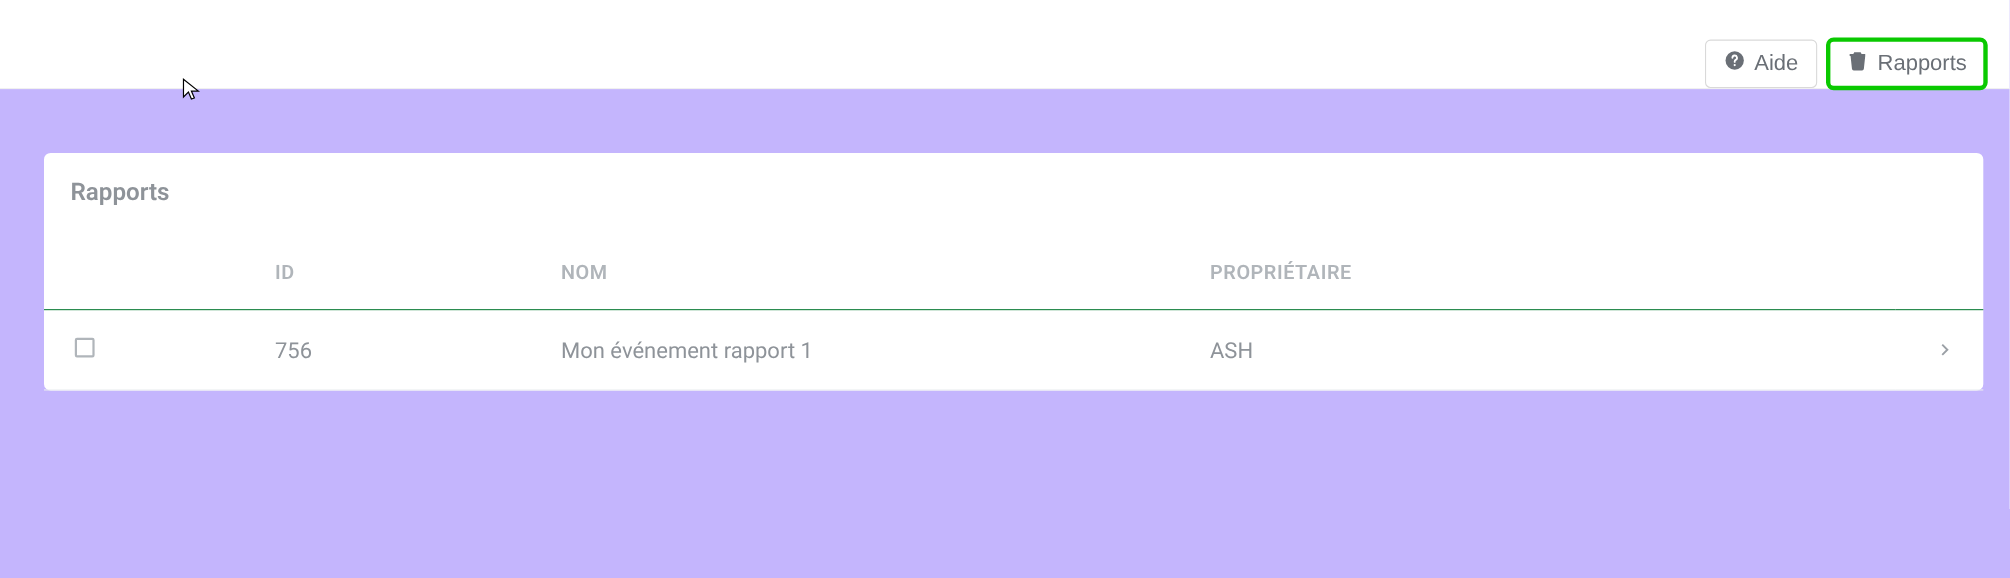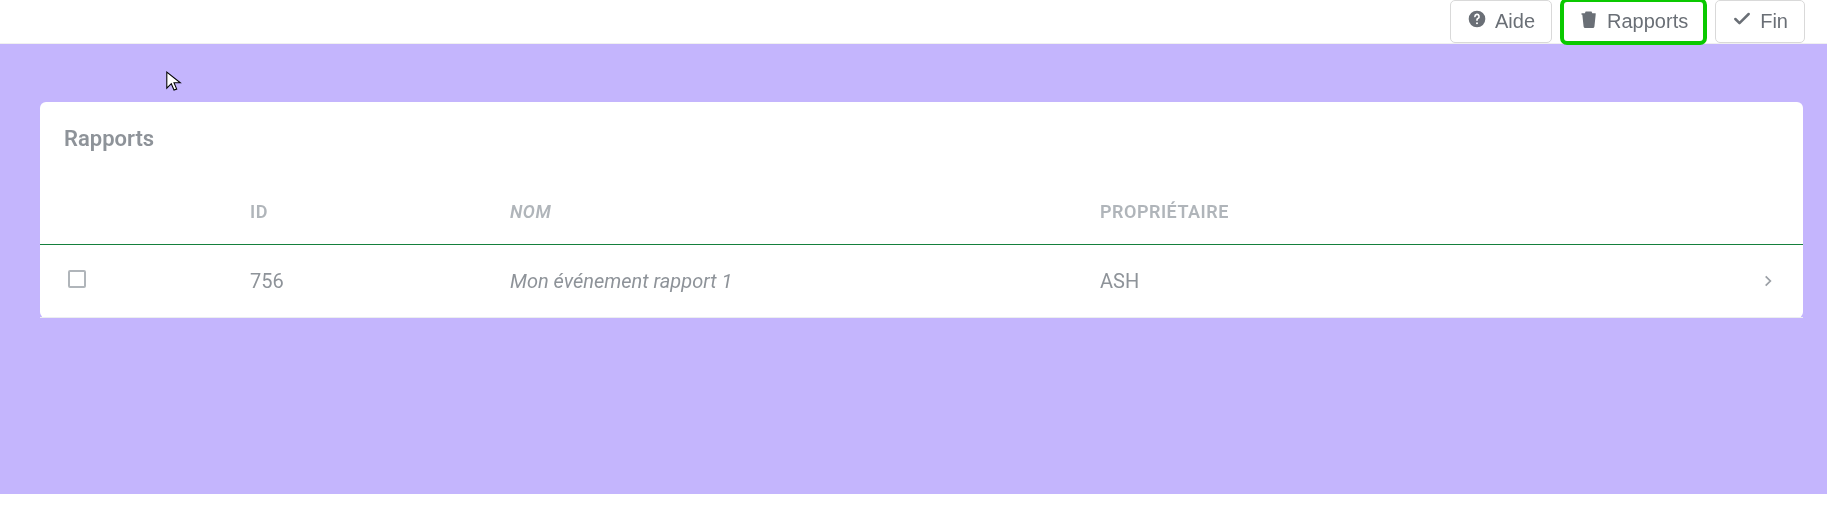--- a/index.html
+++ b/index.html
@@ -8,20 +8,21 @@
       background: #fff;
       color: #333;
     }
     .top-bar {
       display: flex;
       justify-content: flex-end;
       align-items: center;
       padding: 0 22px;
       gap: 10px;
       border-bottom: 1px solid #f0f0f0;
+      margin-top: 36px;
     }
     .btn {
       display: inline-flex;
       align-items: center;
       gap: 8px;
       padding: 8px 16px;
       border: 1px solid #d9d9d9;
       border-radius: 5px;
       background: #fff;
       font-size: 20px;
@@ -63,21 +64,21 @@
       border-bottom: 1px solid #15803d;
     }
     .tbl td {
       padding: 20px 10px;
       font-size: 20px;
       color: #8e9399;
       border-bottom: 1px solid #eceef0;
     }
     .col-check { width: 200px; padding-left: 24px !important; }
     .col-id { width: 260px; }
-    .col-name { width: 590px; font-style: italic; }
+    .col-name { width: 590px; }
     .col-owner { }
     .col-arrow { width: 80px; text-align: right; padding-right: 28px !important; }
     .chk-wrap {
       display: inline-block;
       padding: 4px;
     }
     .chk-wrap.highlight-green { padding: 6px 8px; }
     .chk {
       width: 18px; height: 18px;
       border: 2px solid #b0b5ba;
@@ -113,28 +114,20 @@
     <span>Aide</span>
   </button>
   <button class="btn highlight-green">
     <span>
       <svg viewBox="0 0 24 24">
           <path d="M4 7h16l-1.5 14a2 2 0 0 1-2 1.8h-9a2 2 0 0 1-2-1.8L4 7zm5-4h6l1 2h4v2H3V5h4l1-2z"></path>
         </svg>
     </span>
     <span>Rapports</span>
   </button>
-  <button class="btn">
-    <span>
-      <svg viewBox="0 0 24 24">
-          <path d="M4 12l5 5L20 6" fill="none" stroke="#6a6f76" stroke-width="3" stroke-linecap="round" stroke-linejoin="round"></path>
-        </svg>
-    </span>
-    <span>Fin</span>
-  </button>
 </div>
 
 <div class="page-body">
   <div class="card">
     <div class="card-title">Rapports</div>
     <table class="tbl">
       <thead>
         <tr>
           <th class="col-check"></th>
           <th class="col-id">ID</th>

